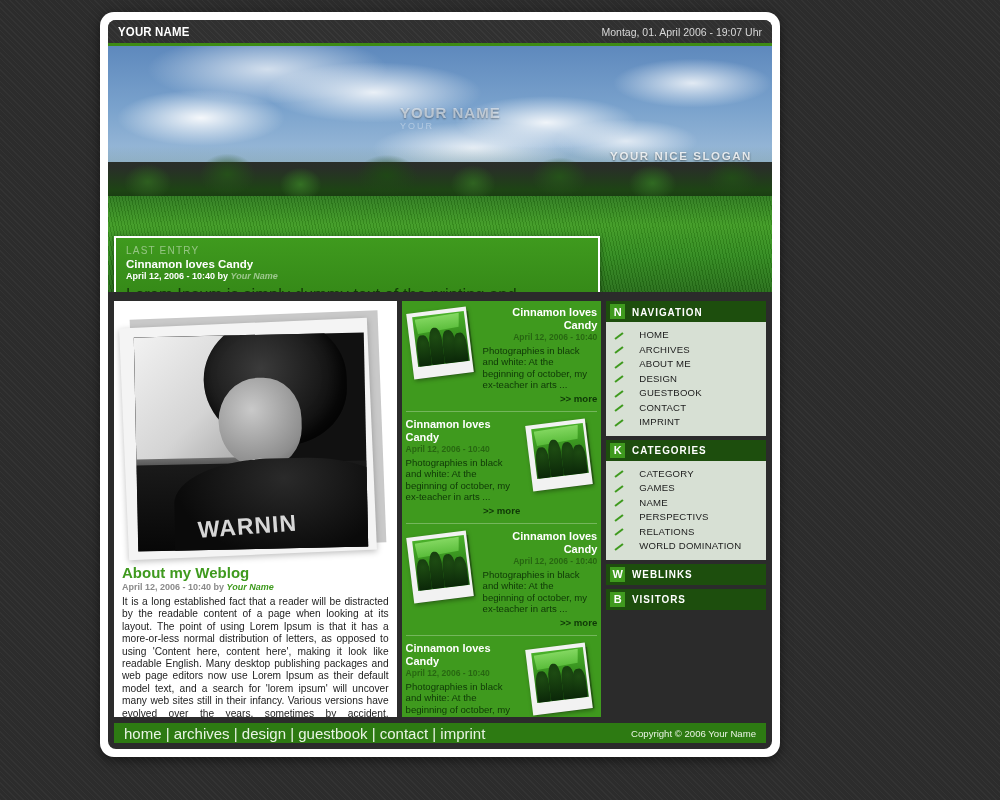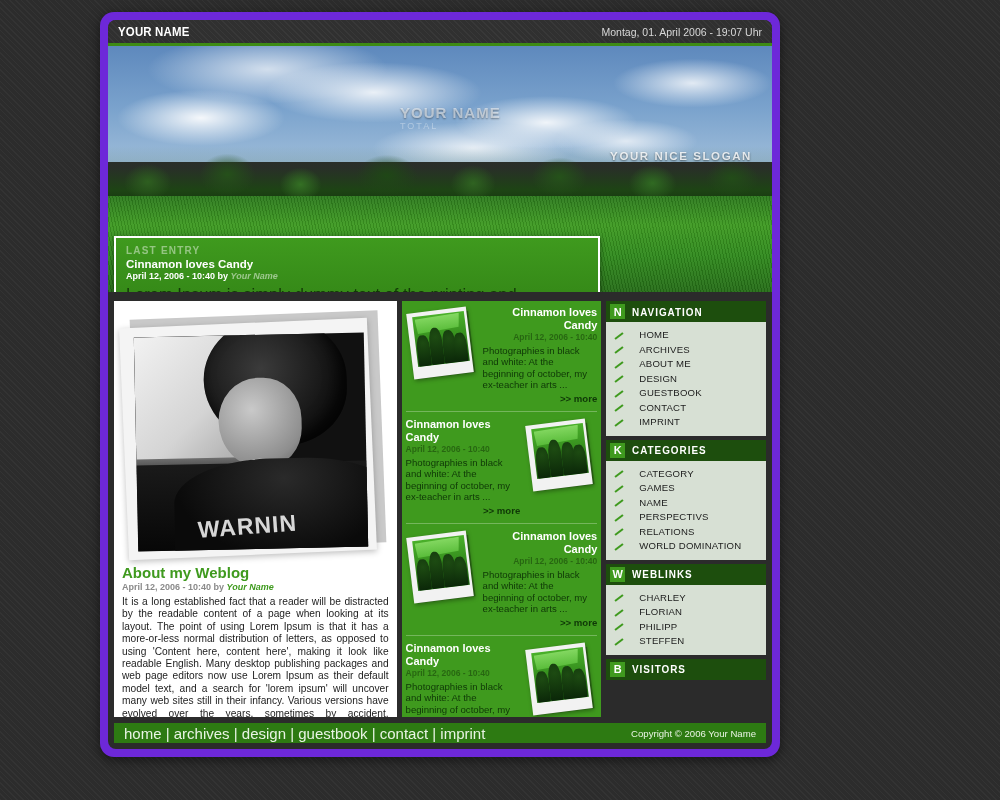--- a/index.html
+++ b/index.html
@@ -20,21 +20,21 @@
       rgba(0,0,0,0.05) 4px
     );
     position: relative;
   }
 
   
   #frame {
     position: absolute;
     left: 100px; top: 12px;
     width: 680px; height: 745px;
-    background: #6d28d9;
+    background: #ffffff;
     border-radius: 14px;
     padding: 8px;
     box-shadow: 0 3px 12px rgba(0,0,0,0.55);
   }
 
   #page {
     width: 100%; height: 100%;
     background: #2b2b2b;
     border-radius: 8px;
     overflow: hidden;
@@ -131,21 +131,21 @@
     position: absolute;
     left: 6px; top: 190px;
     width: 486px; height: 103px;
     background: linear-gradient(#3f9a1e, #2e7d13);
     border: 2px solid #ffffff;
     padding: 7px 12px 6px 10px;
     box-shadow: 0 2px 6px rgba(0,0,0,0.45);
   }
   #last-entry-kicker {
     color: rgba(255,255,255,0.45);
-    font-size: 10px; font-weight: bold; letter-spacing: 1.2px;
+    font-size: 10px; font-weight: normal; letter-spacing: 1.2px;
   }
   #last-entry-title {
     color: #ffffff; font-size: 11.5px; font-weight: bold;
     margin-top: 2px;
   }
   #last-entry-meta {
     color: #ffffff; font-size: 9px; font-weight: bold; margin-top: 1px;
   }
   #last-entry-meta .author {
     color: rgba(255,255,255,0.5); font-style: italic; font-weight: bold;
@@ -403,21 +403,21 @@
     <div id="topbar">
       <div id="site-title">YOUR NAME</div>
       <div id="topbar-date">Montag, 01. April 2006 - 19:07 Uhr</div>
     </div>
 
     <div id="hero">
       <div id="hero-sky"></div>
       <div id="hero-trees"></div>
       <div id="hero-grass"></div>
       <div id="hero-name">YOUR NAME</div>
-      <div id="hero-sub">TOTAL</div>
+      <div id="hero-sub">YOUR</div>
       <div id="hero-slogan">YOUR NICE SLOGAN</div>
 
       <div id="last-entry">
         <div id="last-entry-kicker">LAST ENTRY</div>
         <div id="last-entry-title">Cinnamon loves Candy</div>
         <div id="last-entry-meta"><span>April 12, 2006 - 10:40 by </span><span class="author">Your Name</span></div>
         <div id="last-entry-body">Lorem Ipsum is simply dummy text of the printing and typesetting industry. Lorem Ipsum has been the industry's standard dummy text ever since the 1500s ...</div>
 
       </div>
     </div>
@@ -599,38 +599,20 @@
                 <span class="slash"></span>
                 <span>WORLD DOMINATION</span>
               </div>
             </div>
           </div>
           <div class="widget">
             <div class="widget-head">
               <span class="badge">W</span>
               <span class="widget-title">WEBLINKS</span>
             </div>
-            <div class="widget-body">
-              <div class="wlink">
-                <span class="slash"></span>
-                <span>CHARLEY</span>
-              </div>
-              <div class="wlink">
-                <span class="slash"></span>
-                <span>FLORIAN</span>
-              </div>
-              <div class="wlink">
-                <span class="slash"></span>
-                <span>PHILIPP</span>
-              </div>
-              <div class="wlink">
-                <span class="slash"></span>
-                <span>STEFFEN</span>
-              </div>
-            </div>
           </div>
           <div class="widget">
             <div class="widget-head">
               <span class="badge">B</span>
               <span class="widget-title">VISITORS</span>
             </div>
           </div>
         </div>
 
     </div>

